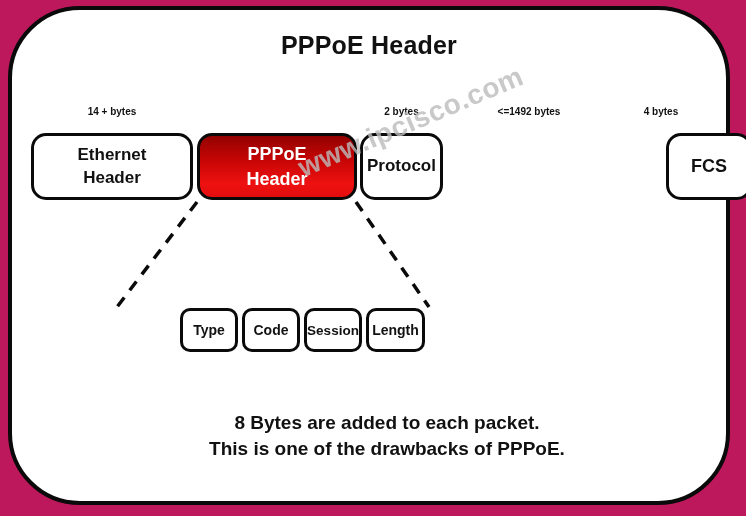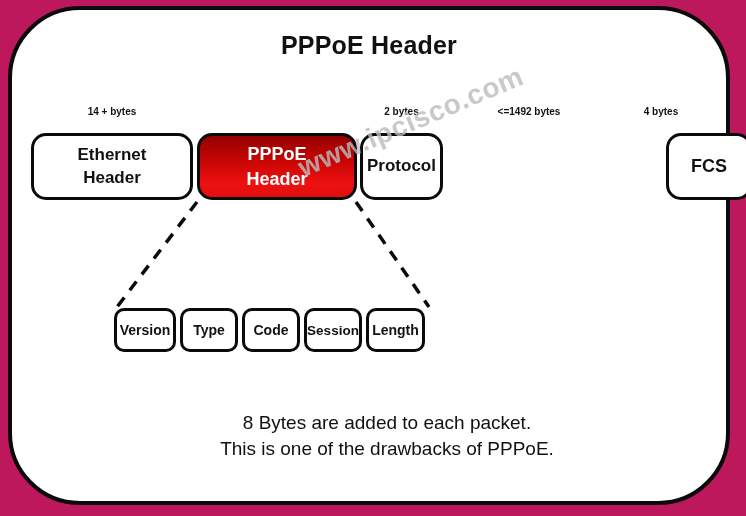--- a/index.html
+++ b/index.html
@@ -117,21 +117,21 @@
   .sub-type    { left: 180px; width: 58px; }
   .sub-code    { left: 242px; width: 58px; }
   .sub-session { left: 304px; width: 58px; font-size: 13.5px; }
   .sub-length  { left: 366px; width: 59px; }
   
   .note {
     position: absolute;
     top: 410px; left: 28px; width: 718px;
     text-align: center;
     font-size: 19px;
-    font-weight: normal;
+    font-weight: bold;
     color: var(--text, #111111);
     line-height: 1.38;
     z-index: 2;
   }
   
   .watermark {
     position: absolute;
     left: 306px; top: 152px;
     font-size: 28px;
     font-weight: bold;
@@ -172,23 +172,20 @@
   </div>
   <div class="pbox box-fcs">
     <span>FCS</span>
   </div>
 
   <svg class="lines" width="746" height="516">
     <line class="dash" x1="197" y1="202" x2="117" y2="307"></line>
     <line class="dash" x1="356" y1="202" x2="429" y2="307"></line>
   </svg>
 
-  <div class="sbox sub-version">
-    <span>Version</span>
-  </div>
   <div class="sbox sub-type">
     <span>Type</span>
   </div>
   <div class="sbox sub-code">
     <span>Code</span>
   </div>
   <div class="sbox sub-session">
     <span>Session</span>
   </div>
   <div class="sbox sub-length">

